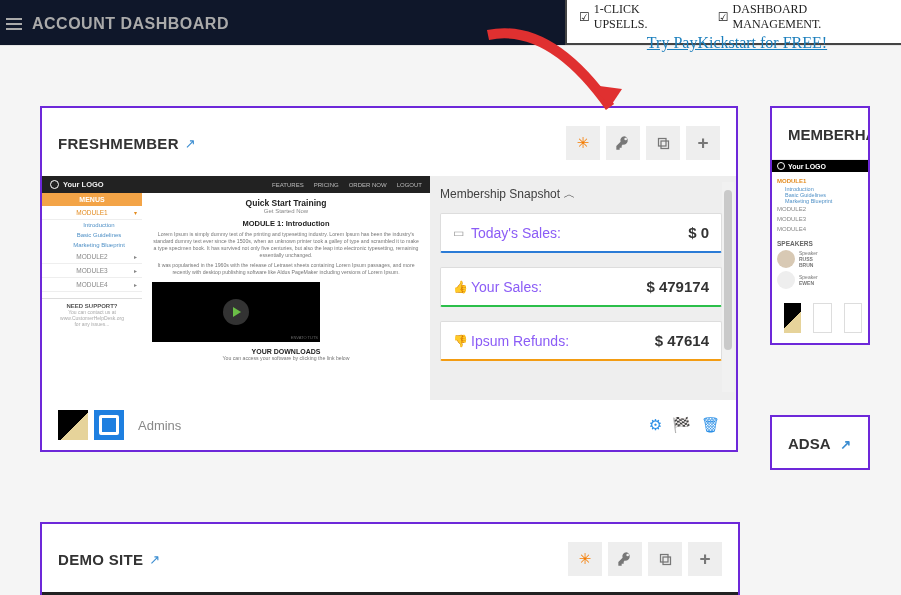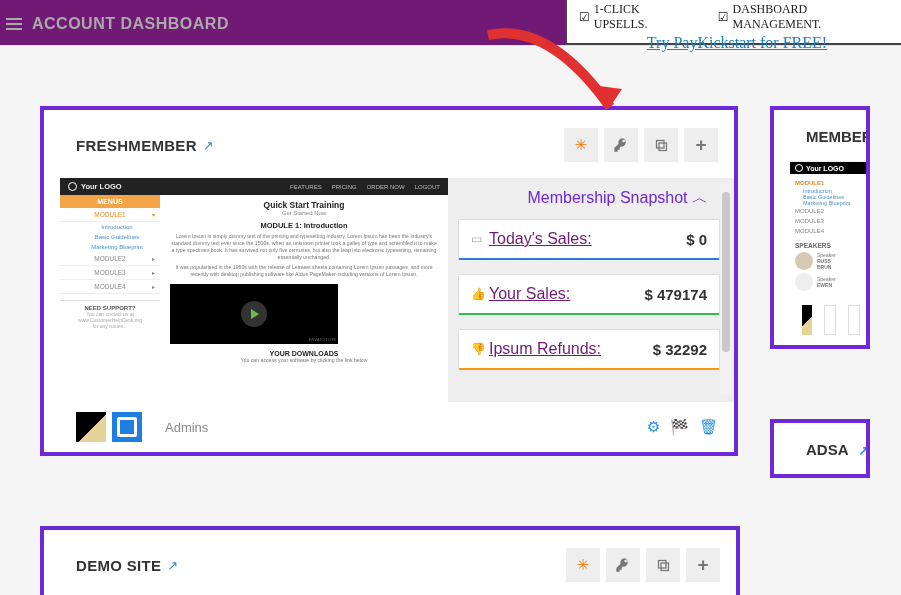--- a/index.html
+++ b/index.html
@@ -5,21 +5,21 @@
     * { box-sizing: border-box; margin: 0; padding: 0; }
     body {
       font-family: "Helvetica Neue", Arial, sans-serif;
       background: #f5f5f5;
       width: 901px;
       height: 595px;
       overflow: hidden;
       position: relative;
     }
     .page-header {
-      background: #701a75;
+      background: #0f172a;
       border-bottom: 1px solid #e5e5e5;
       padding: 15px 16px 12px 0;
       display: flex;
       align-items: center;
     }
     .menu-icon { width: 16px; height: 2px; background: #aaa; position: relative; margin: 0 10px 0 6px; }
     .menu-icon::before, .menu-icon::after { content:""; position:absolute; left:0; width:16px; height:2px; background:#aaa; }
     .menu-icon::before { top:-5px; } .menu-icon::after { top:5px; }
     .page-title { color:#aaa; font-weight:600; letter-spacing:.5px; font-size:16px; }
     .promo-banner {
@@ -27,21 +27,21 @@
       border:2px solid #444; border-top:none; border-right:none; padding:2px 6px 2px 12px;
       display:flex; flex-direction:column; justify-content:flex-start;
     }
     .promo-row { display:flex; gap:24px; }
     .promo-item { font-family:"Comic Sans MS","Marker Felt",cursive; font-size:12px; color:#222; display:flex; align-items:center; gap:4px; }
     .promo-item::before { content:"☑"; font-size:12px; }
     .promo-cta { text-align:center; font-family:"Comic Sans MS","Marker Felt",cursive; font-size:16px; color:#1b7fbd; text-decoration:underline; margin-top:2px; }
     .cards-area { padding:60px 0 0 40px; display:flex; gap:30px; }
     .card-col { display:flex; flex-direction:column; gap:70px; }
     .card {
-      width:698px; background:#fff; border:4px solid #6d28d9;padding-left:16px;
+      width:698px; background:#fff; border:2px solid #6d28d9;
     }
     .card-sm { width:700px; }
     .card-header { display:flex; align-items:center; padding:18px 16px 16px 16px; }
     .card-title { font-size:15px; font-weight:700; color:#333; letter-spacing:.3px; }
     .ext-link { color:#3b8dd1; margin-left:6px; font-size:13px; }
     .header-actions { margin-left:auto; display:flex; gap:6px; }
     .icon-btn {
       width:34px; height:34px; background:#eee; border:none; display:flex; align-items:center; justify-content:center;
       color:#777; font-size:15px; cursor:pointer;
     }
@@ -73,35 +73,35 @@
     .pv-p { font-size:5.2px; color:#777; line-height:1.35; }
     .pv-video { width:168px; height:60px; background:#000; margin:6px 0; position:relative; }
     .pv-play { position:absolute; left:50%; top:50%; transform:translate(-50%,-50%); width:26px; height:26px; border-radius:50%; background:#333; display:flex; align-items:center; justify-content:center; }
     .pv-play-inner { width:0; height:0; border-left:8px solid #6bbf47; border-top:5px solid transparent; border-bottom:5px solid transparent; margin-left:2px; }
     .pv-video-b { position:absolute; right:2px; bottom:2px; font-size:4px; color:#666; }
     .pv-h3 { font-size:7px; font-weight:700; color:#222; margin-top:3px; }
     
     .snapshot { flex:1; padding:6px 14px 6px 10px; position:relative; background:#eee; }
     .snap-scroll { position:absolute; right:2px; top:6px; width:12px; height:210px; background:#f1f1f1; }
     .snap-thumb { position:absolute; left:2px; top:8px; width:8px; height:160px; background:#c9c9c9; border-radius:4px; }
-    .snap-h { text-align:right; font-size:16px; color:#6d28d9; padding:4px 12px 10px 0; }
+    .snap-h { font-size:12px; color:#404040; padding:4px 12px 10px 0; }
     .stat-card { background:#fff; border:1px solid #ddd; border-radius:2px; padding:10px 12px; margin-bottom:14px; display:flex; align-items:center; }
     .stat-card.blue { border-bottom:2px solid #2b7bd6; }
     .stat-card.green { border-bottom:2px solid #2bbf4a; }
     .stat-card.orange { border-bottom:2px solid #f39c12; }
     .stat-icon { color:#999; font-size:12px; width:18px; }
-    .stat-label { color:#701a75; font-size:16px;text-decoration:underline; }
+    .stat-label { color:#8b5cf6; font-size:14px; }
     .stat-val { margin-left:auto; font-weight:700; color:#333; font-size:15px; }
     
     .card-footer { display:flex; align-items:center; padding:10px 16px; background:#fff; }
     .avatar { width:30px; height:30px; margin-right:6px; background:#222; }
     .avatar.blue { background:#1e7fe0; display:flex; align-items:center; justify-content:center; }
     .avatar.blue::after { content:""; width:14px; height:14px; border:3px solid #fff; border-radius:2px; }
     .avatar.dark-slice { background:linear-gradient(135deg,#000 55%, #e6d39a 55%); }
-    .footer-label { color:#888; font-size:13px; margin-left:17px; }
+    .footer-label { color:#888; font-size:13px; margin-left:8px; }
     .footer-icons { margin-left:auto; display:flex; gap:10px; color:#2b8fe6; font-size:15px; }
     
     .col2 .card { width:100px; overflow:hidden; }
     .right-card-title { font-size:15px; font-weight:700; color:#333; padding:18px 0 16px 16px; white-space:nowrap; }
     
     .preview2 {
       width:100px; background:#fff; font-size:6px; border-top:1px solid #eee;
     }
     .pv2-top { background:#000; height:12px; display:flex; align-items:center; padding:0 5px; }
     .pv2-ring { width:8px; height:8px; border:1.2px solid #fff; border-radius:50%; margin-right:3px; }
@@ -227,21 +227,21 @@
             <span class="stat-val">$ 0</span>
           </div>
           <div class="stat-card green">
             <span class="stat-icon">👍</span>
             <span class="stat-label">Your Sales:</span>
             <span class="stat-val">$ 479174</span>
           </div>
           <div class="stat-card orange">
             <span class="stat-icon">👎</span>
             <span class="stat-label">Ipsum Refunds:</span>
-            <span class="stat-val">$ 32292</span>
+            <span class="stat-val">$ 47614</span>
           </div>
         </div>
       </div>
       <div class="card-footer">
         <div class="avatar dark-slice"></div>
         <div class="avatar blue"></div>
         <span class="footer-label">Admins</span>
         <div class="footer-icons">
           <span>⚙</span>
           <span>🏁</span>

